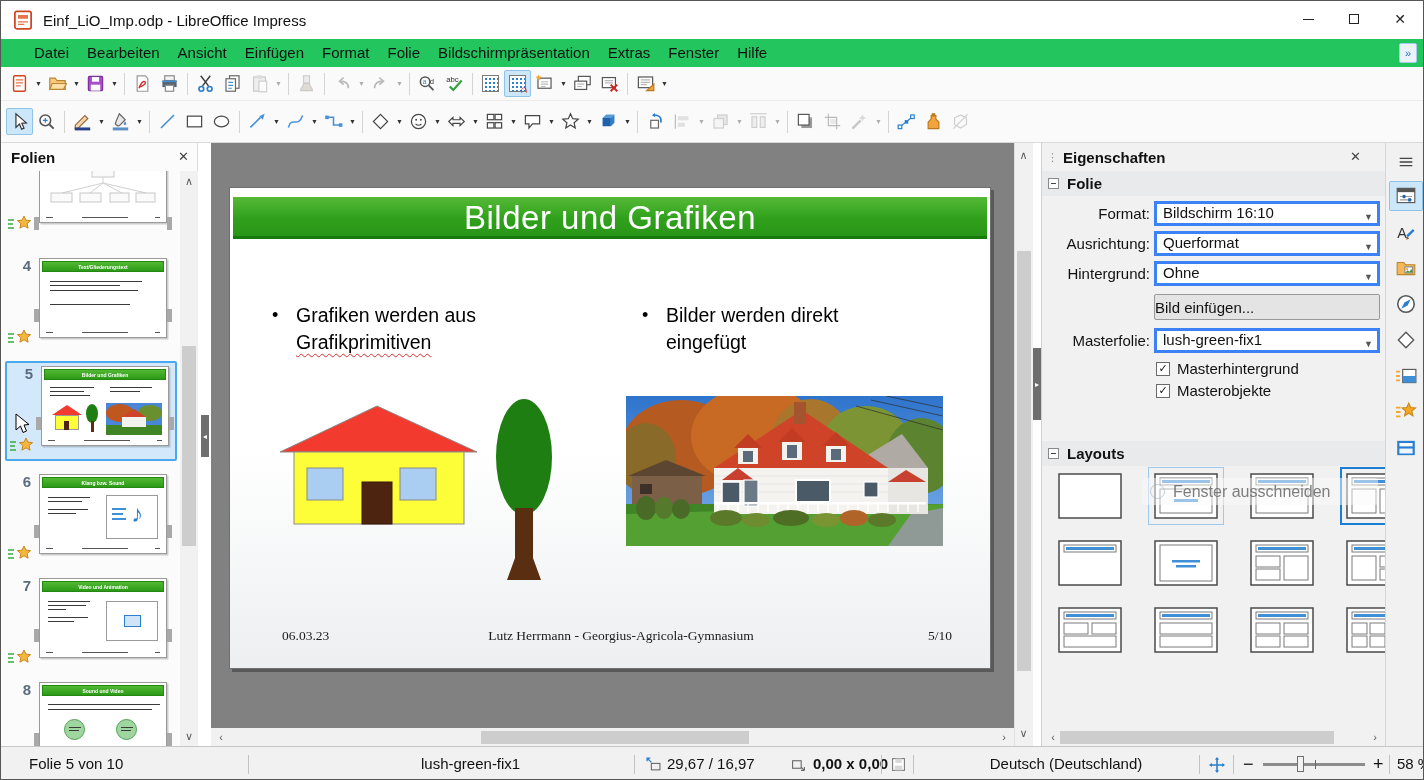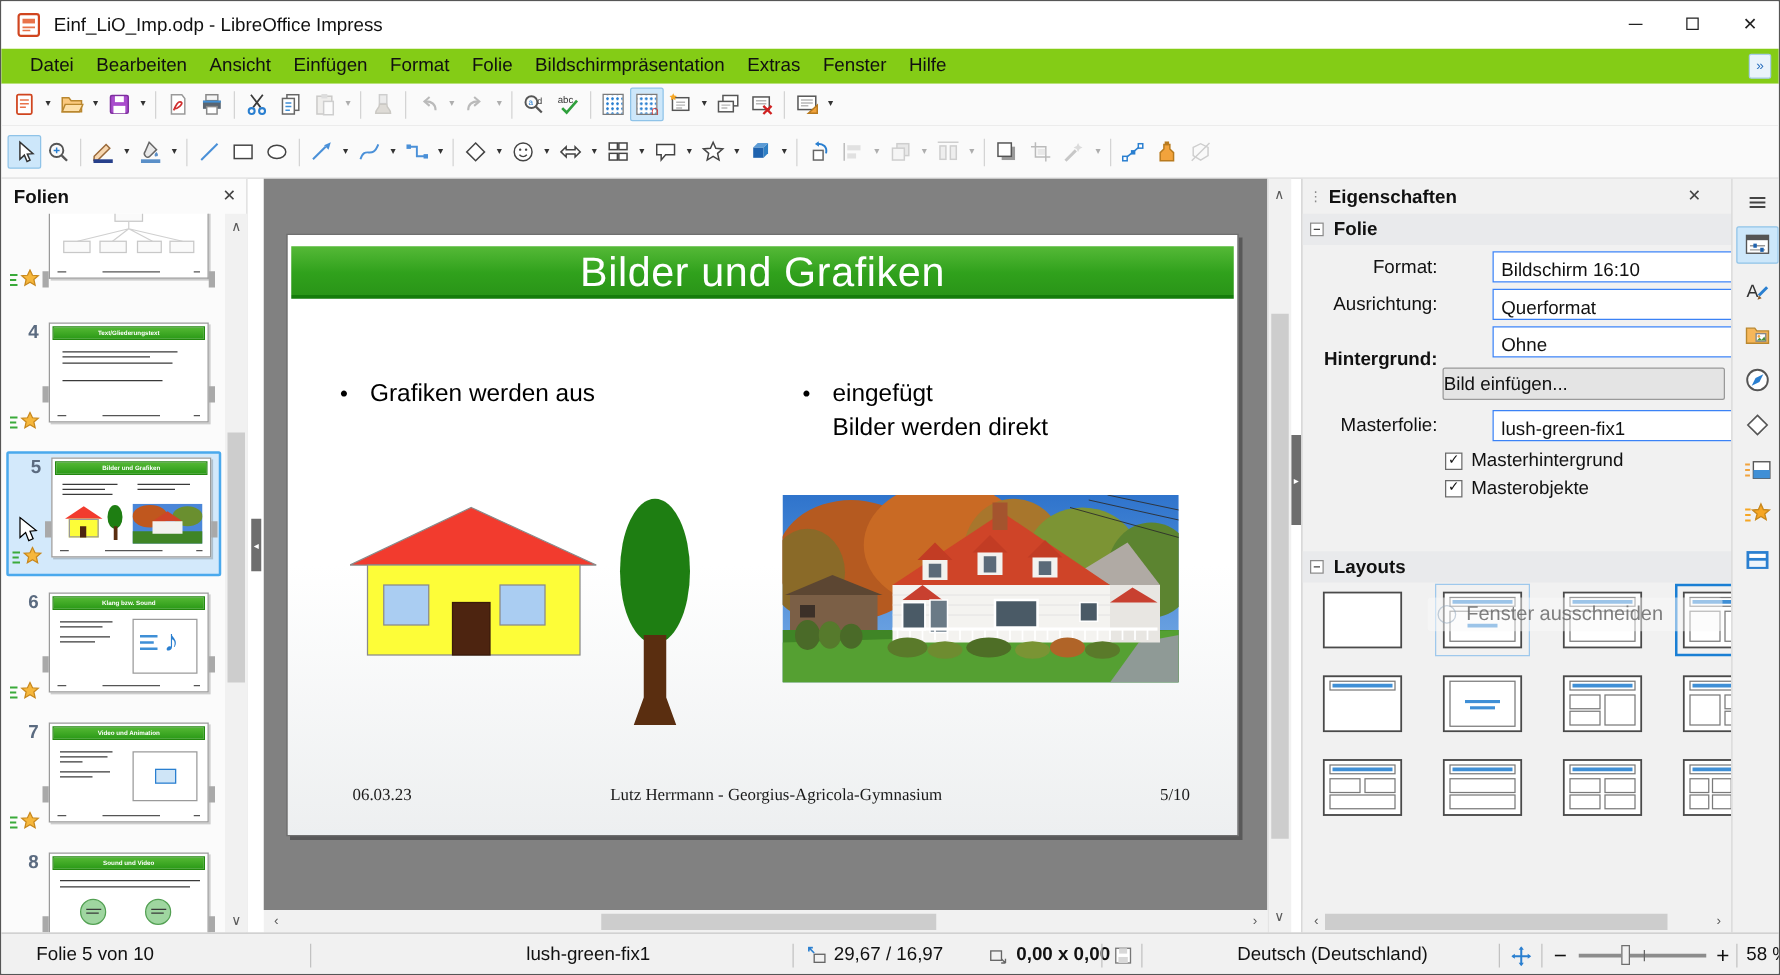--- a/index.html
+++ b/index.html
@@ -9,21 +9,21 @@
   .abs{position:absolute;}
   
   #titlebar{position:absolute;left:0;top:0;width:100%;height:38px;background:#fff;display:flex;align-items:center;}
   #titlebar .ttext{font-size:15px;margin-left:10px;}
   .wc{width:46px;height:32px;display:flex;align-items:center;justify-content:center;color:#222;}
   #wcs{position:absolute;right:0;top:2px;display:flex;}
   .minbar{display:block;width:11px;height:1px;background:#222;}
   .maxbox{display:block;width:10px;height:10px;border:1px solid #222;}
   .closex{font-size:14px;line-height:14px;}
   
-  #menubar{position:absolute;left:0;top:38px;width:100%;height:28px;background:#84cc16;display:flex;align-items:flex-start;padding-left:14px;}
+  #menubar{position:absolute;left:0;top:38px;width:100%;height:28px;background:#22c55e;display:flex;align-items:flex-start;padding-left:24px;}
   .mitem{padding:0 9px;font-size:15px;line-height:28px;}
   
   .tbrow{position:absolute;left:0;width:100%;display:flex;align-items:center;padding-left:5px;background:#fafafa;}
   #tb1{top:66px;height:34px;border-bottom:1px solid #ececec;}
   #tb2{top:100px;height:42px;border-bottom:1px solid #d9d9d9;}
   .tb{width:27px;height:27px;display:flex;align-items:center;justify-content:center;border:1px solid transparent;border-radius:2px;flex:none;}
   .tb.on{background:#cde7fa;border-color:#8fc3e8;}
   .dd{width:11px;height:27px;display:flex;align-items:center;justify-content:center;font-size:7px;color:#333;flex:none;}
   .sep{width:1px;height:22px;background:#d4d4d4;margin:0 4px;flex:none;}
   .dis{opacity:.38;filter:grayscale(.8);}
@@ -68,22 +68,22 @@
   .sfoot{position:absolute;bottom:24px;font-family:"Liberation Serif",serif;font-size:13.5px;color:#1a1a1a;margin-left:22px;}
   
   #deck{position:absolute;left:1040px;top:142px;width:344px;height:603px;background:#f1f1f1;border-left:1px solid #d0d0d0;overflow:hidden;}
   #deckhdr{position:absolute;left:0;top:0;width:100%;height:28px;display:flex;align-items:center;}
   .deckgrip{color:#8a8a8a;font-size:11px;letter-spacing:-1px;margin-left:5px;}
   #deckhdr .ptitle{font-weight:bold;font-size:15px;margin-left:6px;}
   .sect{position:absolute;left:0;width:344px;height:25px;background:#e9eaec;display:flex;align-items:center;gap:8px;padding-left:6px;font-weight:bold;font-size:15px;}
   .minus{width:11px;height:11px;border:1px solid #8a8a8a;background:#fff;position:relative;flex:none;}
   .minus::after{content:"";position:absolute;left:2px;right:2px;top:4px;height:1px;background:#444;}
   .plabel{position:absolute;left:0;width:108px;text-align:right;font-size:15px;line-height:25px;}
-  .fld{position:absolute;left:112px;width:226px;height:25px;background:#fff;border:1px solid #3b82f6;font-size:15px;
-       display:flex;align-items:flex-end;padding-left:6px;white-space:nowrap;overflow:hidden;margin-left:40px;}
+  .fld{position:absolute;left:112px;width:226px;height:25px;background:#fff;border:3px solid #3b82f6;font-size:15px;
+       display:flex;align-items:flex-start;padding-left:6px;white-space:nowrap;overflow:hidden;}
   .chev{position:absolute;right:4px;top:0;height:25px;display:flex;align-items:center;color:#555;font-size:9px;}
   .pbtn{position:absolute;left:112px;width:226px;height:26px;background:#e4e4e4;border:1px solid #999;border-radius:2px;
         font-size:15px;display:flex;align-items:center;justify-content:flex-start;}
   .cb{position:absolute;display:flex;align-items:center;gap:7px;font-size:15px;}
   .cbx{width:14px;height:14px;border:1px solid #6a6a6a;background:#fff;display:flex;align-items:center;justify-content:center;
        font-size:11px;color:#111;line-height:11px;}
   .lay{position:absolute;width:64px;height:46px;}
   .lay.hovered::after{content:"";position:absolute;inset:-6px;border:1px solid #9ec8ec;}
   .lay.selected::after{content:"";position:absolute;inset:-6px;border:2px solid #1a7fd4;}
   #ghost{position:absolute;left:100px;top:335px;width:236px;height:27px;background:rgba(250,250,250,.5);border-radius:3px;
@@ -624,24 +624,25 @@
 
   <div class="grip" style="left:200px;top:414px;width:8px;height:42px;">◂</div>
   <div class="grip" style="left:1032px;top:347px;width:8px;height:72px;">▸</div>
 
   <div id="mainarea">
     <div id="slide">
       <div id="stitle">Bilder und Grafiken</div>
 
       <div class="bullet" style="left:66px;top:114px;width:240px;">
         <div>Grafiken werden aus</div>
+        <div class="sq">Grafikprimitiven</div>
       </div>
       <div class="bullet" style="left:436px;top:114px;width:240px;">
+        <div>Bilder werden direkt</div>
         <div>eingefügt</div>
-        <div>Bilder werden direkt</div>
       </div>
 
       <svg class="abs" style="left:50px;top:214px" width="200" height="124" viewBox="0 0 200 124">
           <polygon points="97,4 197,50 0,50" fill="#f23b2e" stroke="#8a8a8a"></polygon>
           <rect x="14" y="50" width="170" height="72" fill="#fdfd38" stroke="#8a8a8a"></rect>
           <rect x="27" y="66" width="36" height="32" fill="#aacdf2" stroke="#8a8a8a"></rect>
           <rect x="120" y="66" width="36" height="32" fill="#aacdf2" stroke="#8a8a8a"></rect>
           <rect x="82" y="80" width="30" height="42" fill="#4d2410" stroke="#3a1a0a"></rect>
         </svg>
 
@@ -738,21 +739,21 @@
         <span>Bildschirm 16:10</span>
         <span class="chev">▼</span>
       </div>
 
     <span class="plabel" style="top:88px;">Ausrichtung:</span>
     <div class="fld" style="top:88px;">
         <span>Querformat</span>
         <span class="chev">▼</span>
       </div>
 
-    <span class="plabel" style="top:132px;font-weight:bold;">Hintergrund:</span>
+    <span class="plabel" style="top:118px;">Hintergrund:</span>
     <div class="fld" style="top:118px;">
         <span>Ohne</span>
         <span class="chev">▼</span>
       </div>
 
     <div class="pbtn" style="top:151px;">
         <span>Bild einfügen...</span>
       </div>
 
     <span class="plabel" style="top:185px;">Masterfolie:</span>

